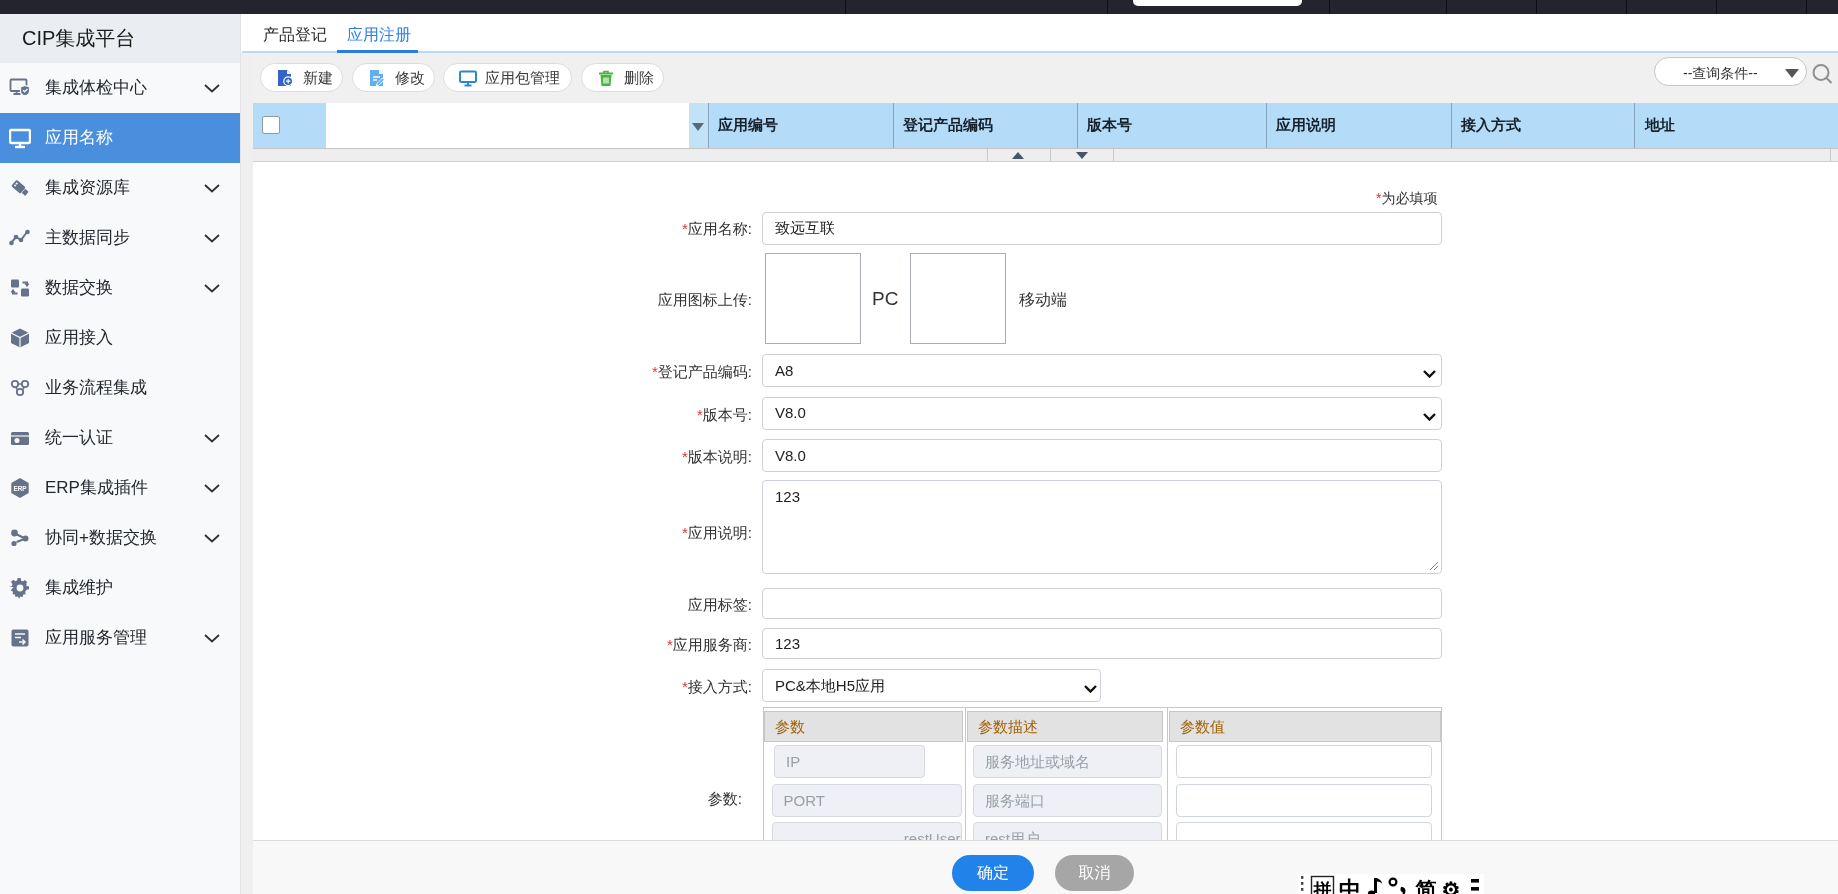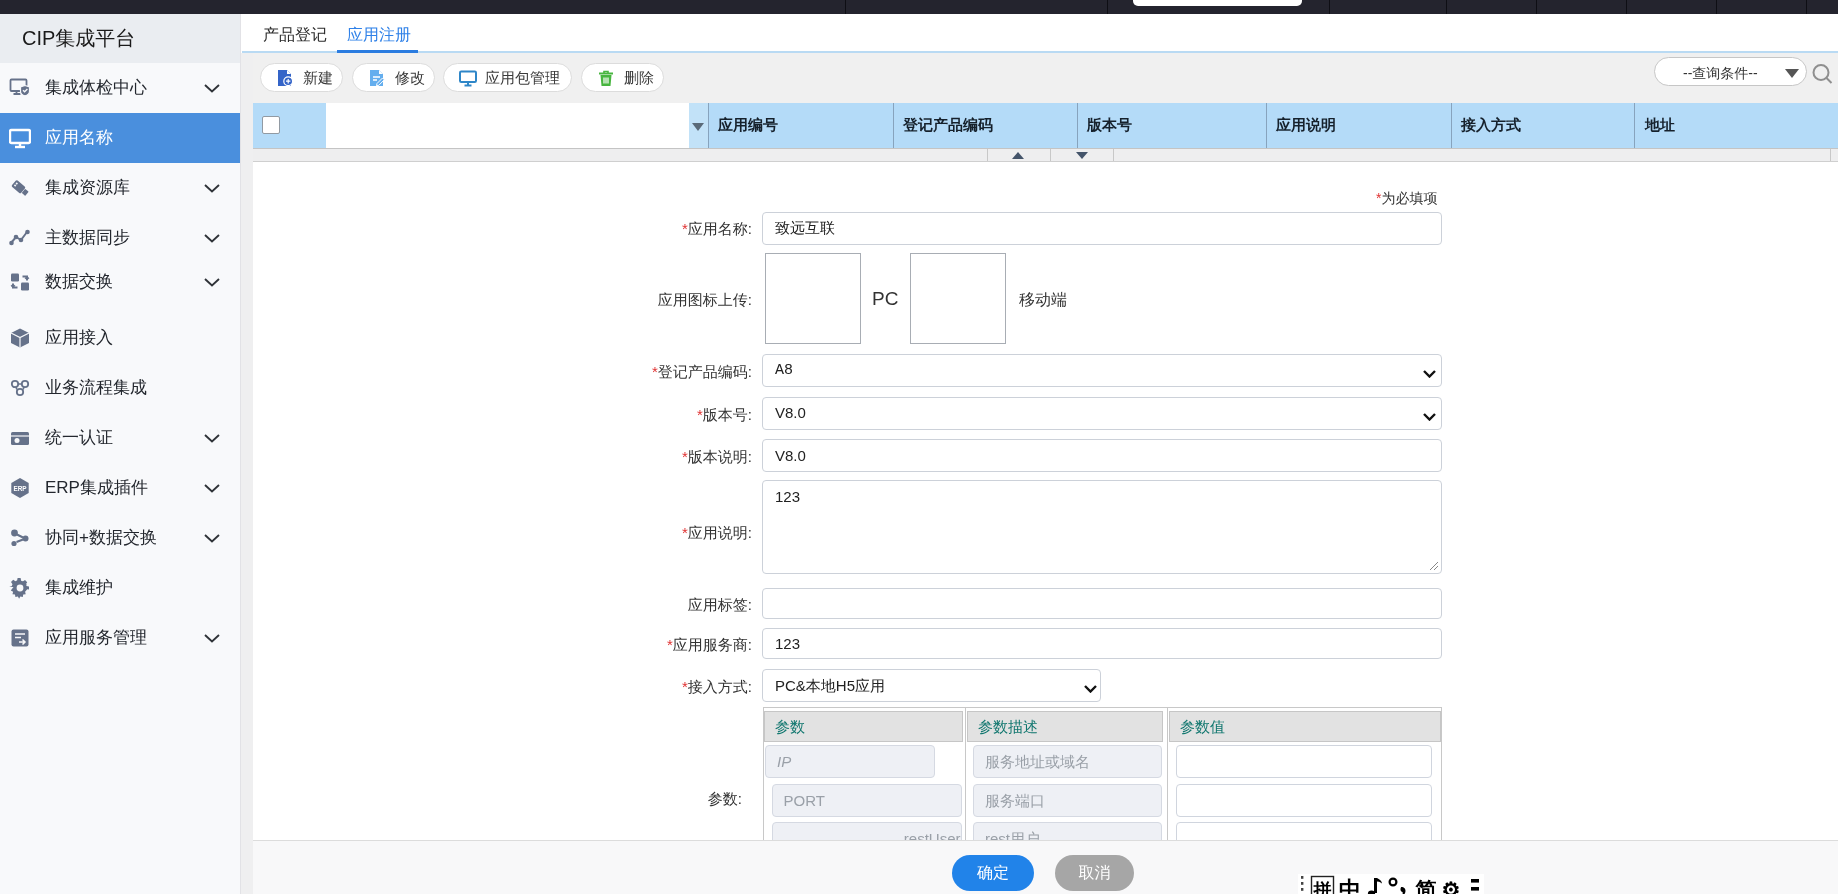--- a/index.html
+++ b/index.html
@@ -51,21 +51,21 @@
 .ptri-d { position:absolute; width:0; height:0; border-left:6px solid transparent; border-right:6px solid transparent; border-top:7px solid #44546a; top:3px; }
 
 
 .flabel { position:absolute; font-size:15px; color:#333; width:200px; text-align:right; }
 .req { color:#e03131; }
 .finput { position:absolute; left:762px; width:680px; background:#fff; border:1px solid #ccd1d9; border-radius:4px; font-size:15px; color:#222; padding-left:12px; }
 .chevd { position:absolute; width:13px; height:8px; }
 
 
 .ptable-line { position:absolute; background:#c8c8c8; }
-.pth { position:absolute; background:#e2e2e2; border:1px solid #c6c6c6; height:31px; font-size:15px; color:#0f766e; line-height:30px; padding-left:10px; }
+.pth { position:absolute; background:#e2e2e2; border:1px solid #c6c6c6; height:31px; font-size:15px; color:#a16207; line-height:30px; padding-left:10px; }
 .pin { position:absolute; height:33px; border-radius:4px; font-size:15px; line-height:31px; padding-left:11px; }
 .pin.dis { background:#eef0f5; border:1px solid #d5d9e2; color:#9aa0a8; }
 .pin.en { background:#fff; border:1px solid #d0d5de; }
 
 
 #footer { left:253px; top:840px; width:1585px; height:54px; background:#f8f8f9; border-top:1px solid #dcdcdc; }
 .fbtn { position:absolute; top:14px; height:36px; border-radius:18px; color:#fff; font-size:16px; text-align:center; line-height:36px; }
 
 
 #ime { left:1298px; top:874px; width:186px; height:20px; background:#fff; overflow:hidden; }
@@ -128,21 +128,21 @@
         <circle cx="2.5" cy="16" r="2.3" fill="#66728a"></circle>
         <circle cx="7" cy="10" r="2.3" fill="#66728a"></circle>
         <circle cx="12" cy="13" r="2.3" fill="#66728a"></circle>
         <circle cx="18.5" cy="5" r="2.3" fill="#66728a"></circle>
       </svg>
     <span class="lbl">主数据同步</span>
     <svg class="chev" viewBox="0 0 16 9">
         <path d="M1 1l7 6.5L15 1" stroke="#2f3338" stroke-width="1.9" fill="none"></path>
       </svg>
   </div>
-  <div class="mitem" style="top:243px">
+  <div class="mitem" style="top:249px">
     <svg class="ico" viewBox="0 0 22 22">
         <rect x="2" y="2.5" width="8" height="8" rx="1.2" fill="#66728a"></rect>
         <rect x="12" y="11.5" width="8" height="8" rx="1.2" fill="#66728a"></rect>
         <path d="M13.5 5.5h4.5v4" stroke="#66728a" stroke-width="2" fill="none"></path>
         <path d="M16.2 7.8L18 5.9l1.8 1.9" stroke="#66728a" stroke-width="1.6" fill="none"></path>
         <path d="M8.5 16.5H4v-4" stroke="#66728a" stroke-width="2" fill="none"></path>
         <path d="M5.8 14.2L4 16.1l-1.8-1.9" stroke="#66728a" stroke-width="1.6" fill="none"></path>
       </svg>
     <span class="lbl">数据交换</span>
     <svg class="chev" viewBox="0 0 16 9">
@@ -309,21 +309,21 @@
 <div class="flabel" style="left:552px; top:220px;"><span class="req">*</span>应用名称:</div>
 <div class="finput" style="top:212px; height:32.5px; line-height:30.5px;">致远互联</div>
 
 <div class="flabel" style="left:552px; top:291px;">应用图标上传:</div>
 <div class="abs" style="left:765px; top:252.5px; width:96px; height:91px; border:1px solid #a8adb4;"></div>
 <div class="abs" style="left:872px; top:288px; font-size:19px; color:#333;">PC</div>
 <div class="abs" style="left:910px; top:252.5px; width:96px; height:91px; border:1px solid #a8adb4;"></div>
 <div class="abs" style="left:1019px; top:290px; font-size:16px; color:#333;">移动端</div>
 
 <div class="flabel" style="left:552px; top:363px;"><span class="req">*</span>登记产品编码:</div>
-<div class="finput" style="top:354px; height:33px; line-height:31px;font-family:Liberation Mono, monospace;">A8</div>
+<div class="finput" style="top:354px; height:33px; line-height:31px;">A8</div>
 <svg class="chevd" style="left:1423px; top:369.5px;" viewBox="0 0 13 8">
     <path d="M1 1l5.5 5.5L12 1" stroke="#111" stroke-width="2.4" fill="none"></path>
   </svg>
 
 <div class="flabel" style="left:552px; top:406px;"><span class="req">*</span>版本号:</div>
 <div class="finput" style="top:397px; height:32.5px; line-height:30.5px;">V8.0</div>
 <svg class="chevd" style="left:1423px; top:412.5px;" viewBox="0 0 13 8">
     <path d="M1 1l5.5 5.5L12 1" stroke="#111" stroke-width="2.4" fill="none"></path>
   </svg>
 
@@ -350,21 +350,21 @@
   </svg>
 
 <div class="flabel" style="left:542px; top:790px;">参数:</div>
 
 <div class="abs" style="left:763px; top:707px; width:679px; height:133px; border:1px solid #c8c8c8; border-bottom:none;">
   <div class="pth" style="left:0px; top:3px; width:199px;">参数</div>
   <div class="pth" style="left:203px; top:3px; width:196px;">参数描述</div>
   <div class="pth" style="left:405px; top:3px; width:272px;">参数值</div>
   <div class="ptable-line" style="left:200.5px; top:0; width:1px; height:133px;"></div>
   <div class="ptable-line" style="left:402.5px; top:0; width:1px; height:133px;"></div>
-  <div class="pin dis" style="left:1px; top:37px; width:170px;font-style:italic;">IP</div>
+  <div class="pin dis" style="left:10px; top:37px; width:151px;">IP</div>
   <div class="pin dis" style="left:209px; top:37px; width:189px;">服务地址或域名</div>
   <div class="pin en" style="left:411.5px; top:37px; width:256px;"></div>
   <div class="pin dis" style="left:7.5px; top:75.5px; width:190px;">PORT</div>
   <div class="pin dis" style="left:209px; top:75.5px; width:189px;">服务端口</div>
   <div class="pin en" style="left:411.5px; top:75.5px; width:256px;"></div>
   <div class="pin dis" style="left:7.5px; top:114px; width:190px;text-align:right;">restUser</div>
   <div class="pin dis" style="left:209px; top:114px; width:189px;">rest用户</div>
   <div class="pin en" style="left:411.5px; top:114px; width:256px;"></div>
 </div>
 

